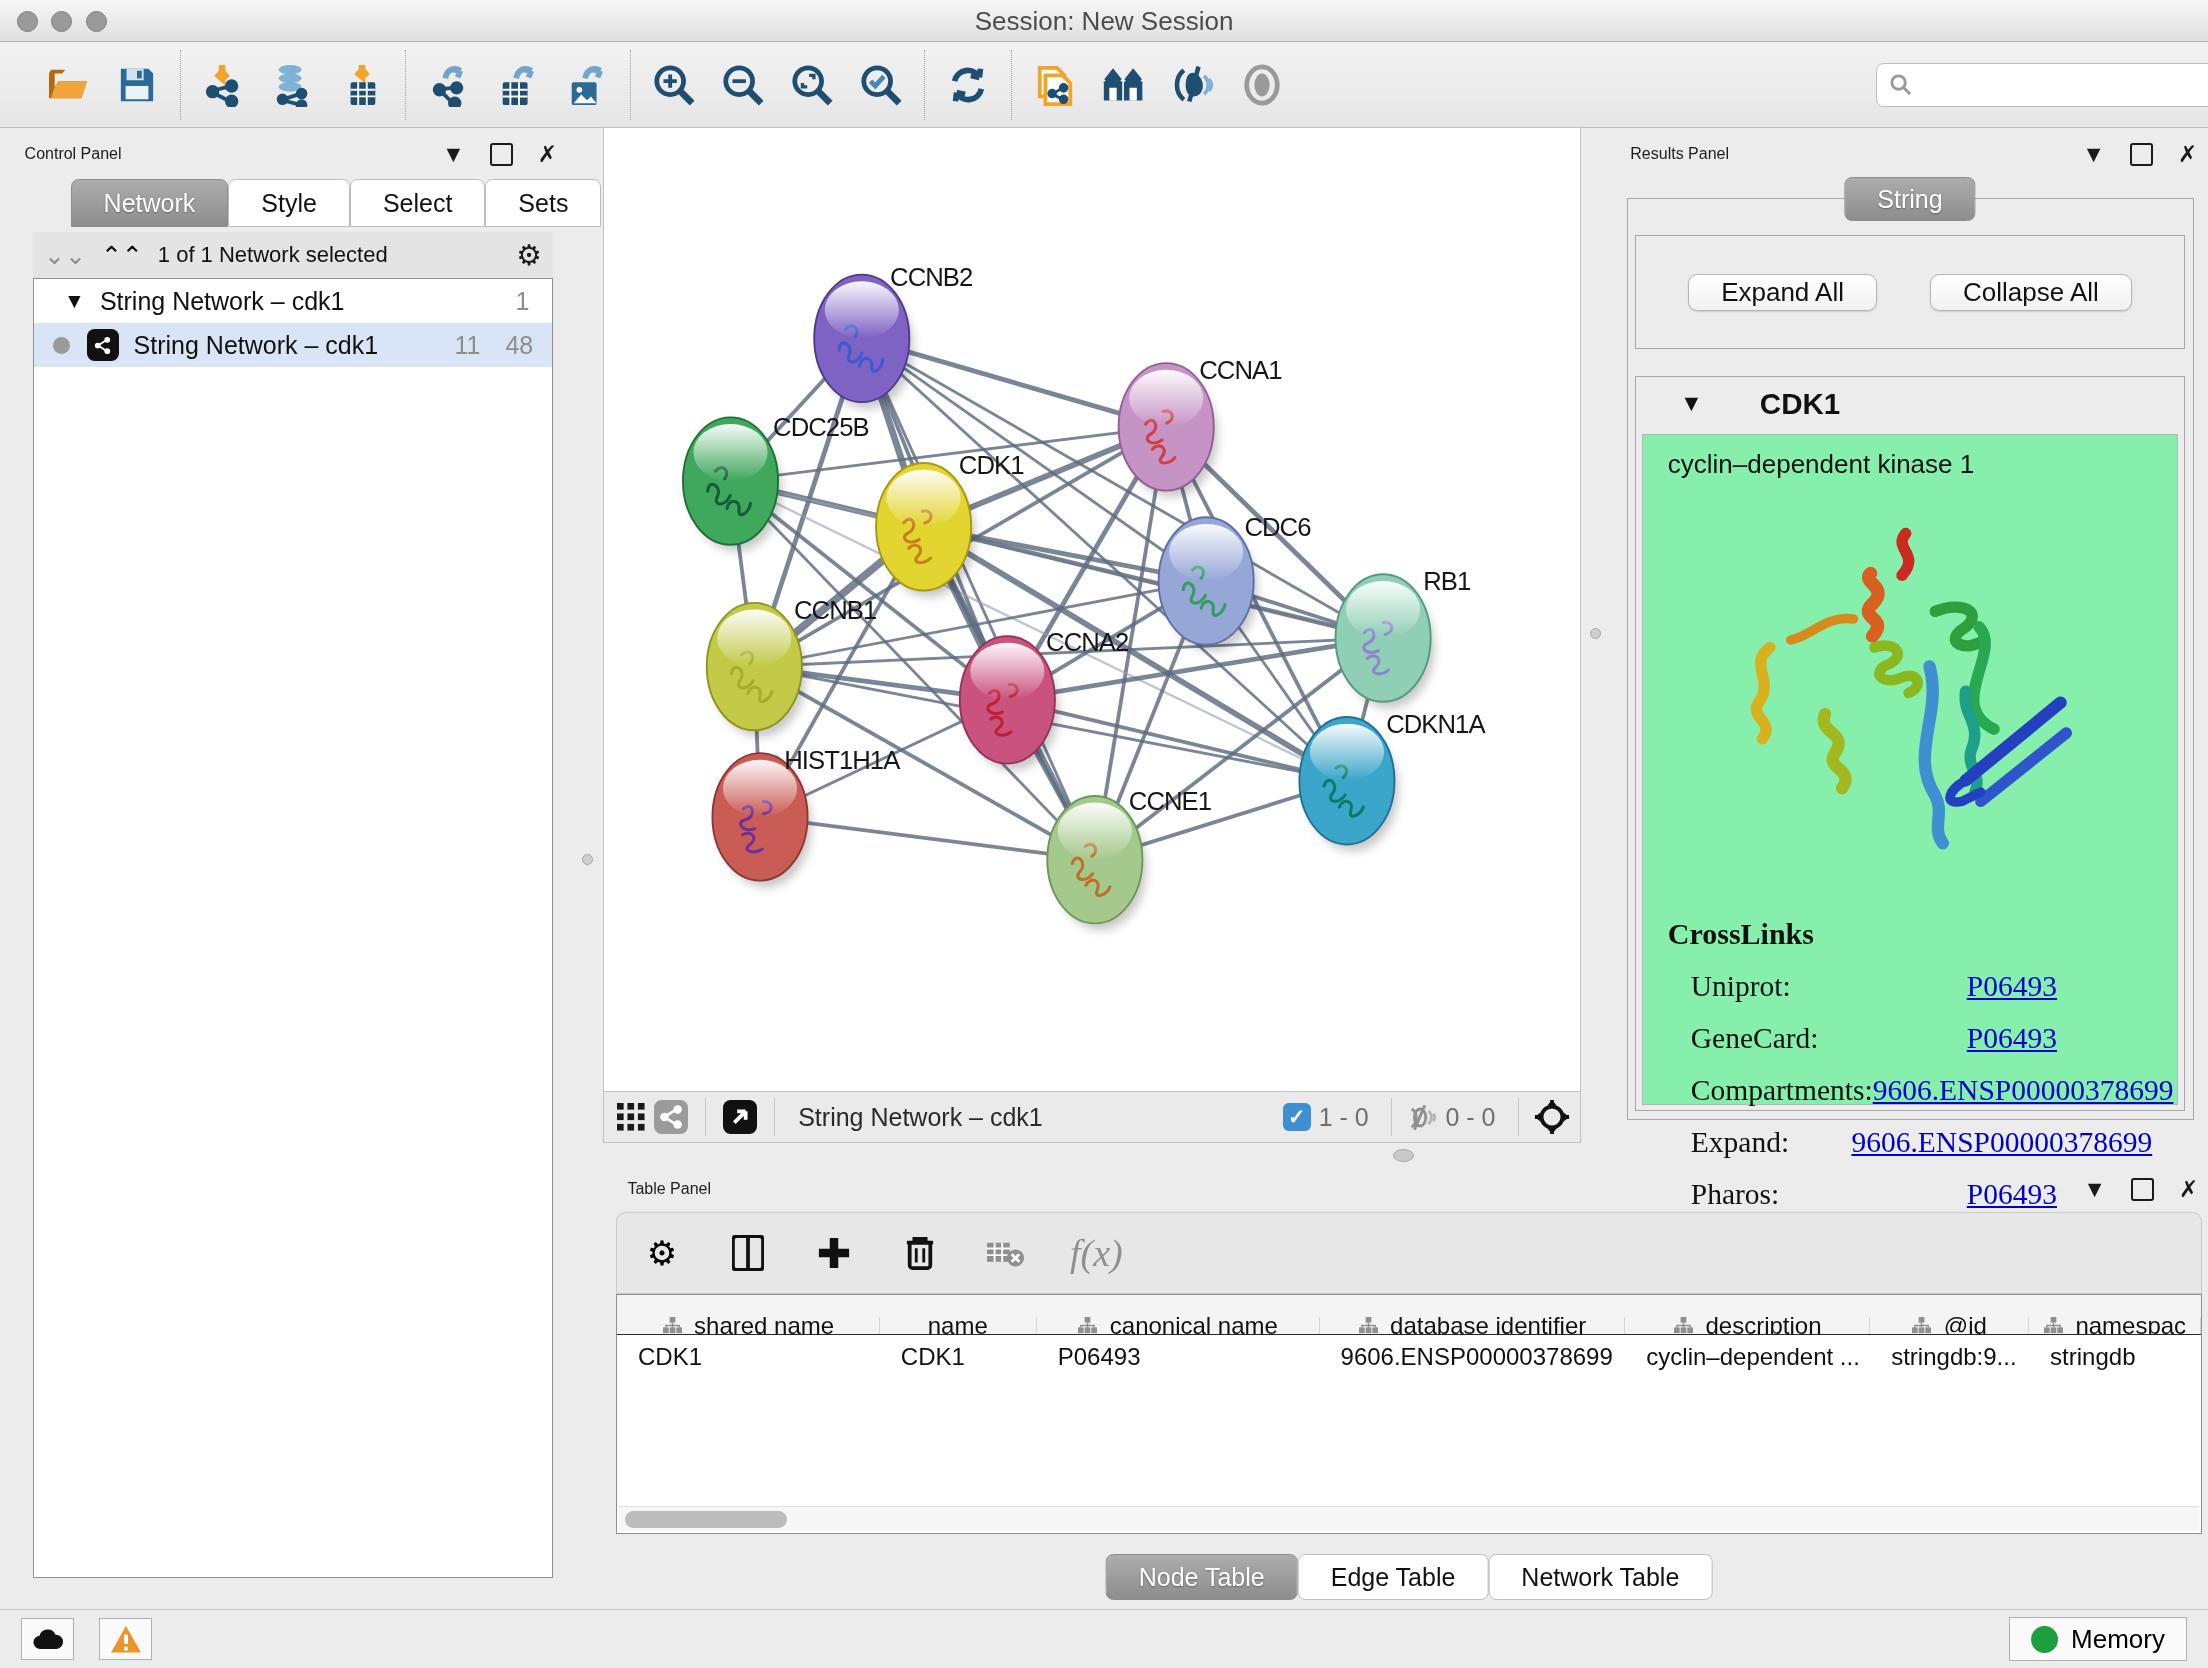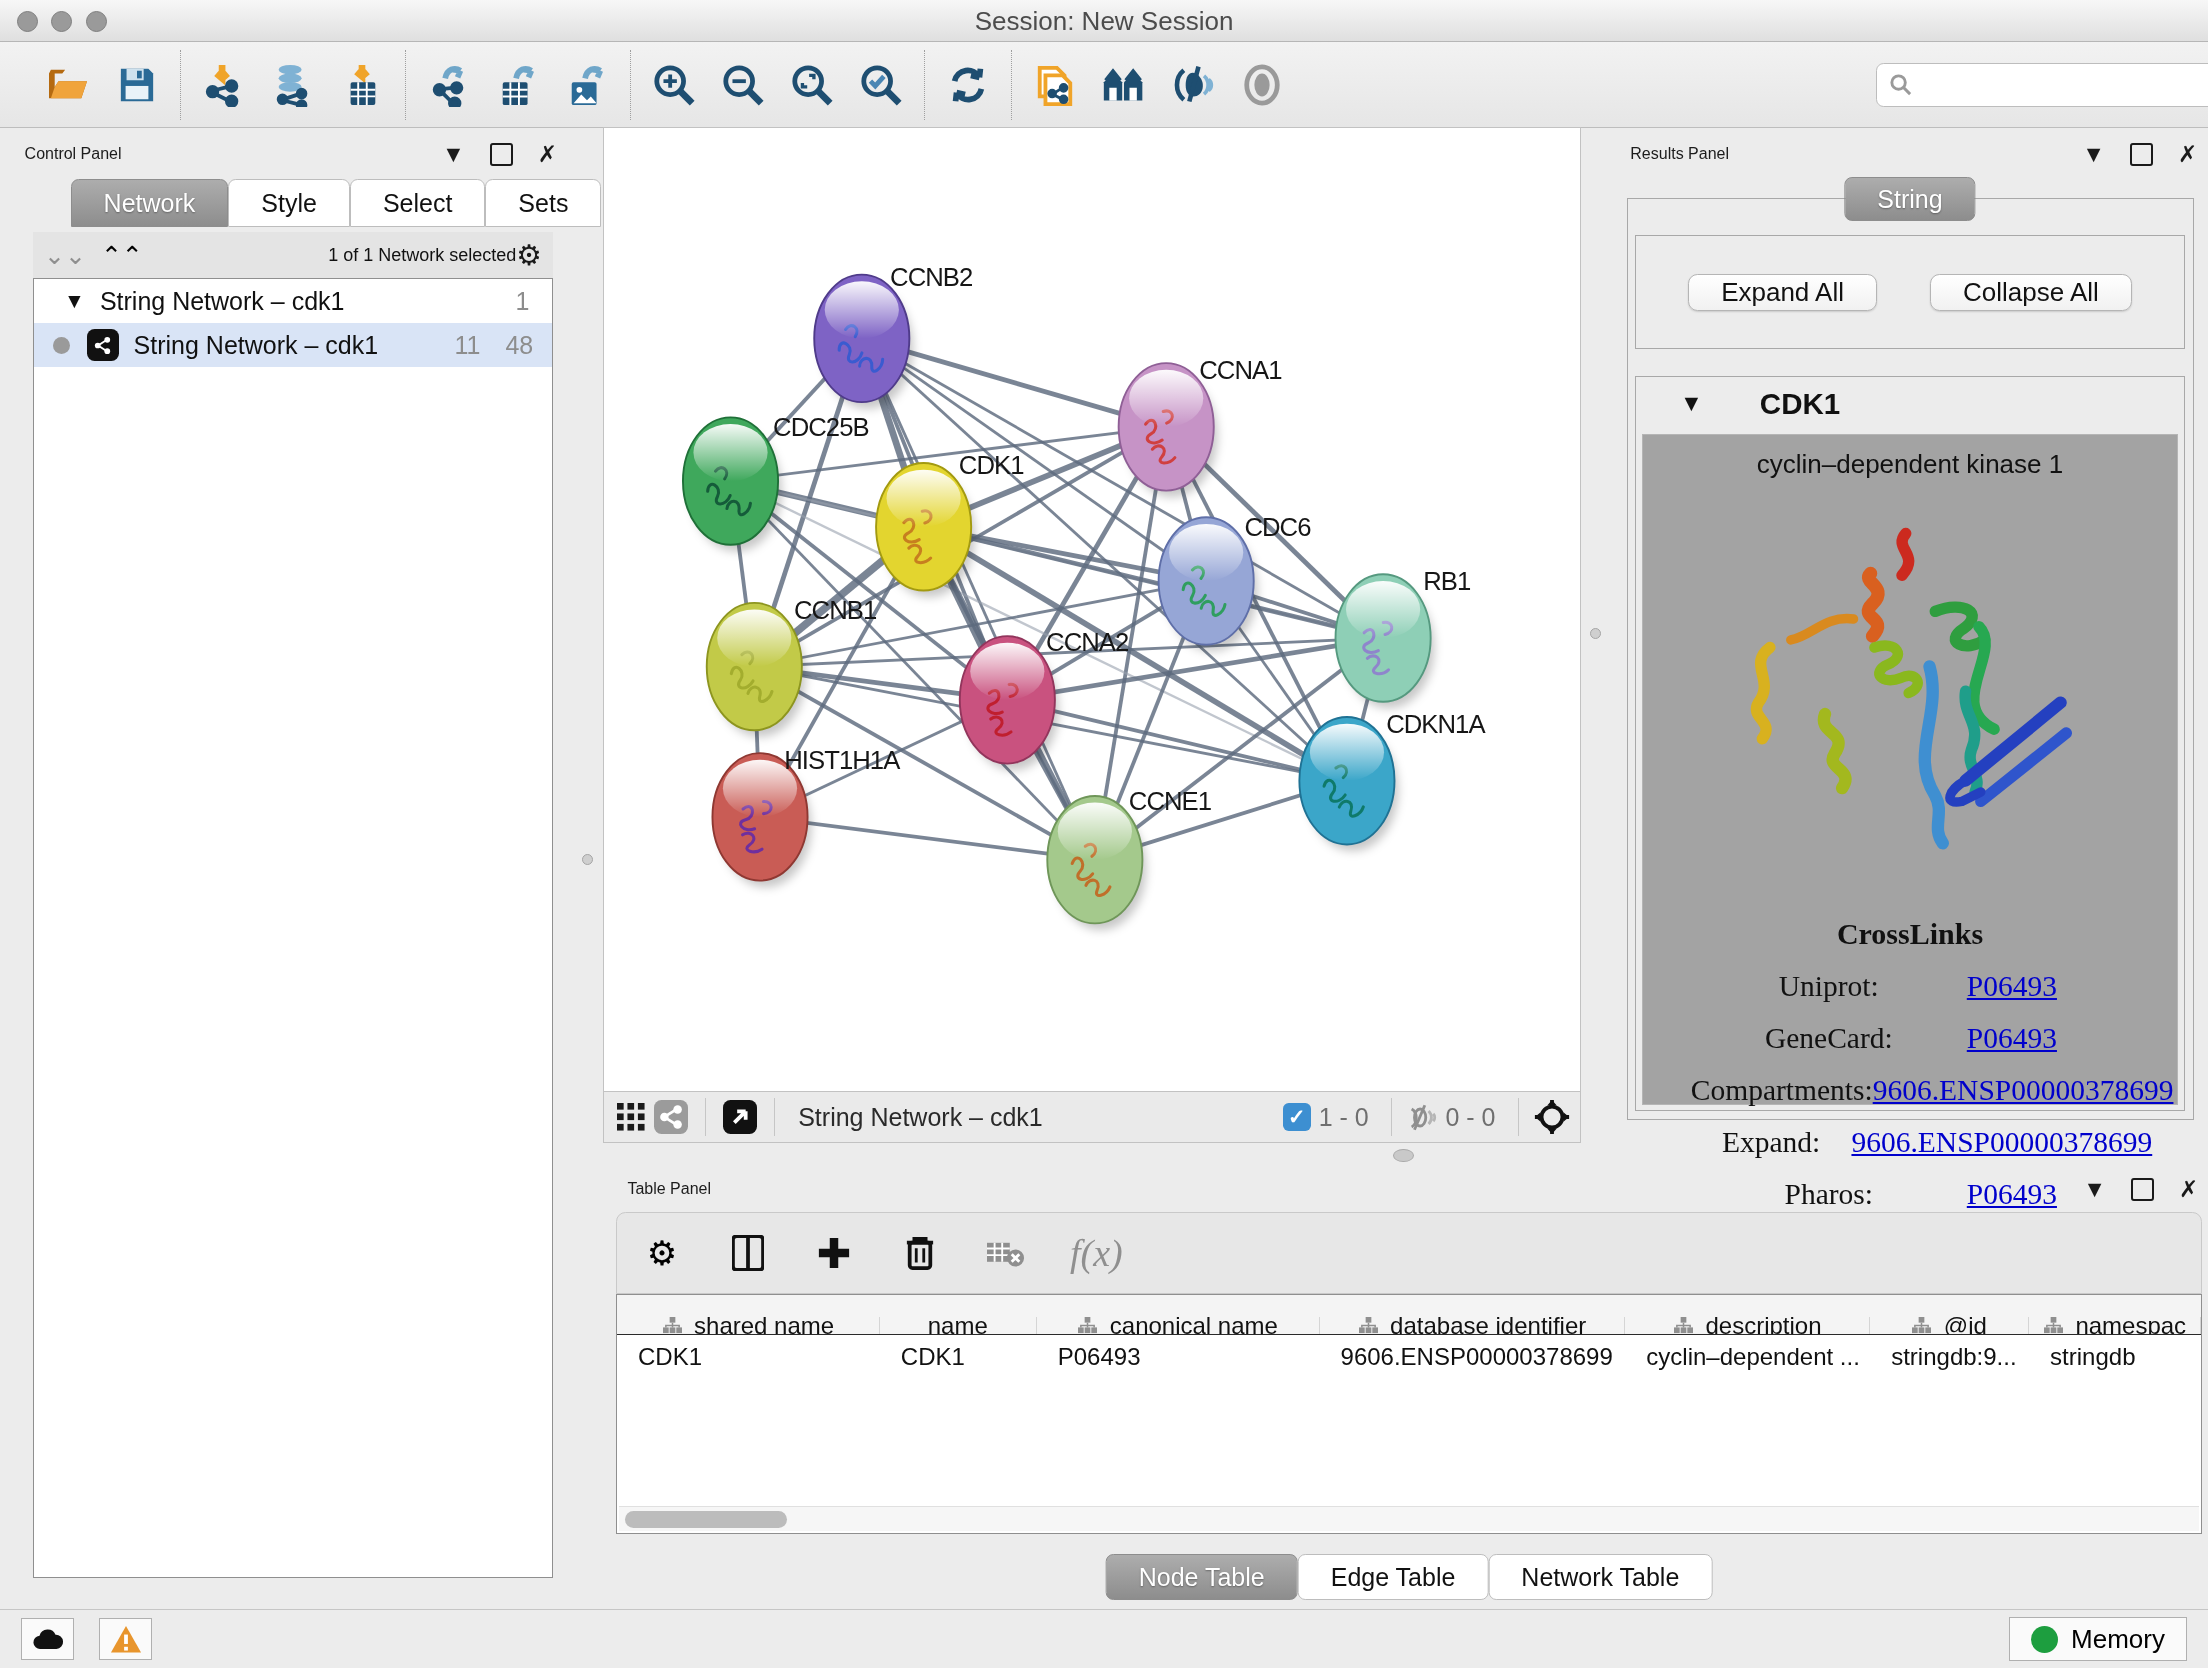--- a/index.html
+++ b/index.html
@@ -30,21 +30,21 @@
   .tabbtn{height:48px;padding:0 32px;border:1px solid #bdbdbd;background:#fff;font-size:25px;display:flex;align-items:center;justify-content:center;border-radius:7.6px 7.6px 0 0;cursor:pointer;color:#111;}
   .tabbtn.active{background:linear-gradient(#adadad,#8d8d8d);color:#fff;text-shadow:0 1px 1.9px rgba(0,0,0,.35);border-color:#8d8d8d;}
 
   
   .control-panel{position:absolute;left:7.6px;top:133px;width:557px;height:1453px;background:#ececec;}
   .cp-head{position:absolute;left:17px;right:7.6px;top:0;height:42px;display:flex;align-items:center;justify-content:space-between;}
   .cp-tabs{position:absolute;left:63px;top:46px;display:flex;}
   .cp-listhead{position:absolute;left:25px;right:11.4px;top:99px;height:46px;display:flex;align-items:center;background:#e4e4e4;padding:0 11.4px;}
   .cp-listhead .chev{font-size:25px;margin-right:15px;}
   .chev.dim{color:#8f8f8f;}
-  .cp-listhead .sel-status{flex:1;text-align:right;font-size:18px;color:#111;}
+  .cp-listhead .sel-status{flex:1;text-align:left;font-size:22px;color:#111;}
   .gear{font-size:28.5px;color:#1a1a1a;}
   .cp-tree{position:absolute;left:25px;right:11.4px;top:145px;bottom:7.6px;background:#fff;border:1.9px solid #8f8f8f;}
   .tree-row{height:44px;display:flex;align-items:center;font-size:25px;color:#111;padding:0 9.5px;}
   .tree-row .count{color:#8d8d8d;margin-left:auto;padding-right:13.3px;}
   .tree-row.selected{background:#d9e4f6;}
   .tree-dot{width:17px;height:17px;border-radius:50%;background:#9a9a9a;margin:0 17px 0 9.5px;}
   .string-badge{width:32px;height:32px;border-radius:7.6px;background:#111;display:flex;align-items:center;justify-content:center;margin-right:15px;}
   .tw-caret{margin:0 15px 0 21px;font-size:21px;}
   .nums{margin-left:auto;display:flex;gap:25px;color:#8d8d8d;padding-right:9.5px;}
 
@@ -65,21 +65,21 @@
   .results-panel{position:absolute;left:1617px;top:133px;width:586px;height:1012px;background:#ececec;}
   .rp-head{position:absolute;left:13.3px;right:5.7px;top:0;height:42px;display:flex;align-items:center;justify-content:space-between;}
   .rp-tab{position:absolute;left:50%;transform:translateX(-50%);top:44px;z-index:2;}
   .rp-tab .tabbtn{border-radius:7.6px;height:44px;}
   .rp-box{position:absolute;left:9.5px;right:9.5px;top:65px;bottom:25px;background:#ececec;border:1.9px solid #a8a8a8;padding:7.6px;}
   .rp-buttons{border:1.9px solid #a8a8a8;height:114px;display:flex;align-items:center;justify-content:center;gap:53px;margin-top:28.5px;}
   .btn{background:linear-gradient(#ffffff,#f1f1f1);border:1px solid #b5b5b5;border-radius:9.5px;font-size:26px;padding:2px 32px;color:#111;cursor:pointer;box-shadow:0 1px 1.9px rgba(0,0,0,.15);}
   .rp-entry{border:1.9px solid #a8a8a8;margin-top:13.3px;position:absolute;left:7.6px;right:7.6px;top:164px;bottom:7.6px;}
   .rp-entry-head{height:53px;display:flex;align-items:center;font-size:29.5px;font-weight:bold;color:#111;}
   .rp-entry-head .caret{font-size:23px;margin:0 57px 0 44px;}
-  .rp-entry-body{position:absolute;left:5.7px;right:5.7px;top:57px;bottom:5.7px;border:1px solid #b5b5b5;background:#a3a3a3;padding:13.3px 25px;text-align:center;}
+  .rp-entry-body{position:absolute;left:5.7px;right:5.7px;top:57px;bottom:5.7px;border:1px solid #b5b5b5;background:#86efac;padding:13.3px 25px;}
   .rp-desc{font-size:26px;color:#111;}
   .protein{display:block;margin:25px auto 0 auto;}
   .crosslinks{font-family:"Liberation Serif",serif;color:#111;margin-top:32px;}
   .crosslinks h3{font-size:30px;margin:0 0 9.5px 0;}
   .cl-row{display:flex;font-size:29.5px;margin:19px 0 0 23px;}
   .cl-label{width:276px;}
   .cl-link{color:#0000cc;text-decoration:underline;}
 
   
   .table-panel{position:absolute;left:616px;top:1168px;width:1586px;height:430px;padding-left:37px;}

